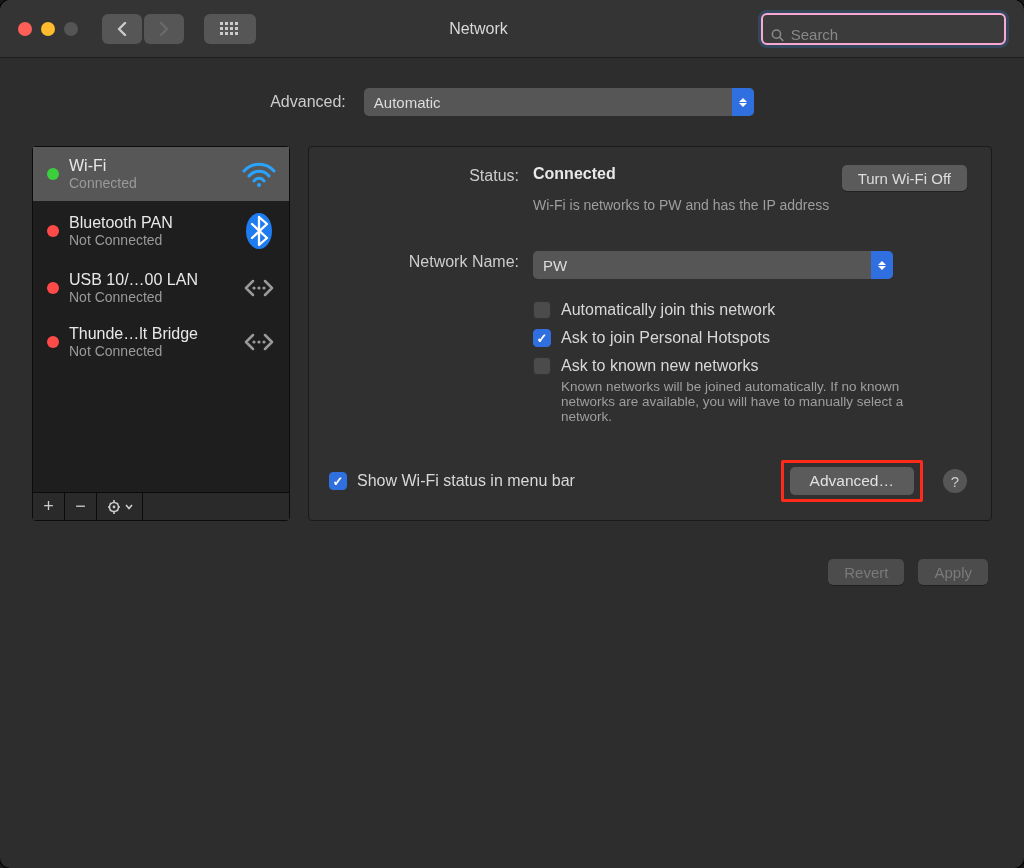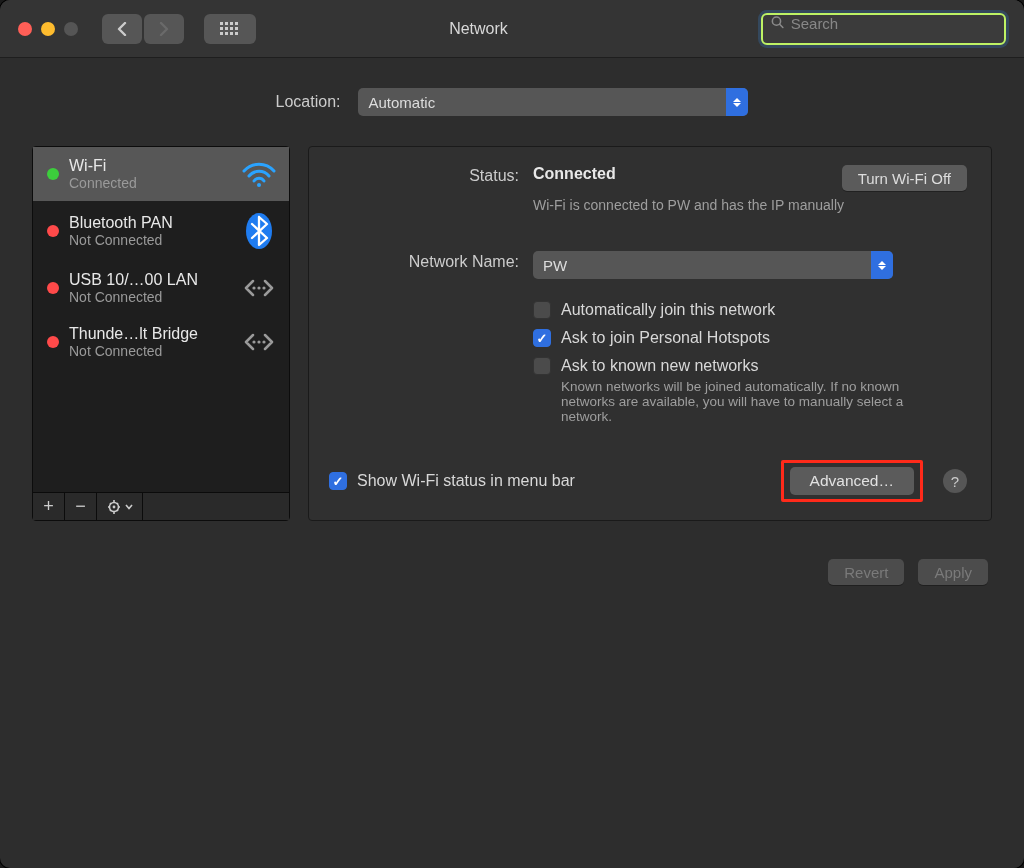--- a/index.html
+++ b/index.html
@@ -41,22 +41,22 @@
     color: #aaa;
   }
   .navbtn.disabled { color: #666; }
   .gridbtn {
     width: 52px; height: 30px; background: #565656; border-radius: 6px;
     display: flex; align-items: center; justify-content: center; margin-left: 6px;
   }
   .title { flex: 1; text-align: center; color: #d8d8d8; font-size: 16px; margin-left:-60px; }
   .searchbox {
     width: 245px; height: 32px; background: #3b3b3b;
-    border: 2px solid #bef264; border-radius: 6px;
-    display: flex; align-items: flex-start; padding: 0 8px;
+    border: 2px solid #f9a8d4; border-radius: 6px;
+    display: flex; align-items: flex-end; padding: 0 8px;
     box-shadow: 0 0 0 3px rgba(52,120,190,0.3);
   }
   .searchbox input {
     background: transparent; border: none; outline: none;
     color: #ccc; font-size: 15px; width: 100%; margin-left: 6px;
   }
   .searchbox input::placeholder { color: #888; }
 
   .locrow {
     display: flex; align-items: center; justify-content: center;
@@ -204,21 +204,21 @@
     <div class="searchbox">
       <svg width="15" height="15" viewBox="0 0 15 15">
           <circle cx="6" cy="6" r="4.5" stroke="#8a8a8a" stroke-width="1.7" fill="none"></circle>
           <line x1="9.5" y1="9.5" x2="13" y2="13" stroke="#8a8a8a" stroke-width="1.7" stroke-linecap="round"></line>
         </svg>
       <input type="text" placeholder="Search" style="">
     </div>
   </div>
 
   <div class="locrow">
-    <label>Location:</label>
+    <label>Advanced:</label>
     <div class="select">
       <span>Automatic</span>
       <div class="arrows">
         <div class="arr up"></div>
           <div class="arr down"></div>
       </div>
     </div>
   </div>
 
   <div class="body">
@@ -318,21 +318,21 @@
 
     <div class="detail">
       <div class="drow">
         <div class="dlabel">Status:</div>
         <div class="dval">
           <div class="status-line">
             <span class="status-text">Connected</span>
             <div style="flex:1"></div>
             <button class="btn">Turn Wi-Fi Off</button>
           </div>
-          <div class="subtext">Wi-Fi is connected to PW and has the IP manually</div>
+          <div class="subtext">Wi-Fi is networks to PW and has the IP address</div>
         </div>
       </div>
 
       <div style="height:28px"></div>
 
       <div class="drow">
         <div class="dlabel">Network Name:</div>
         <div class="dval">
           <div class="select netname-sel">
             <span>PW</span>

